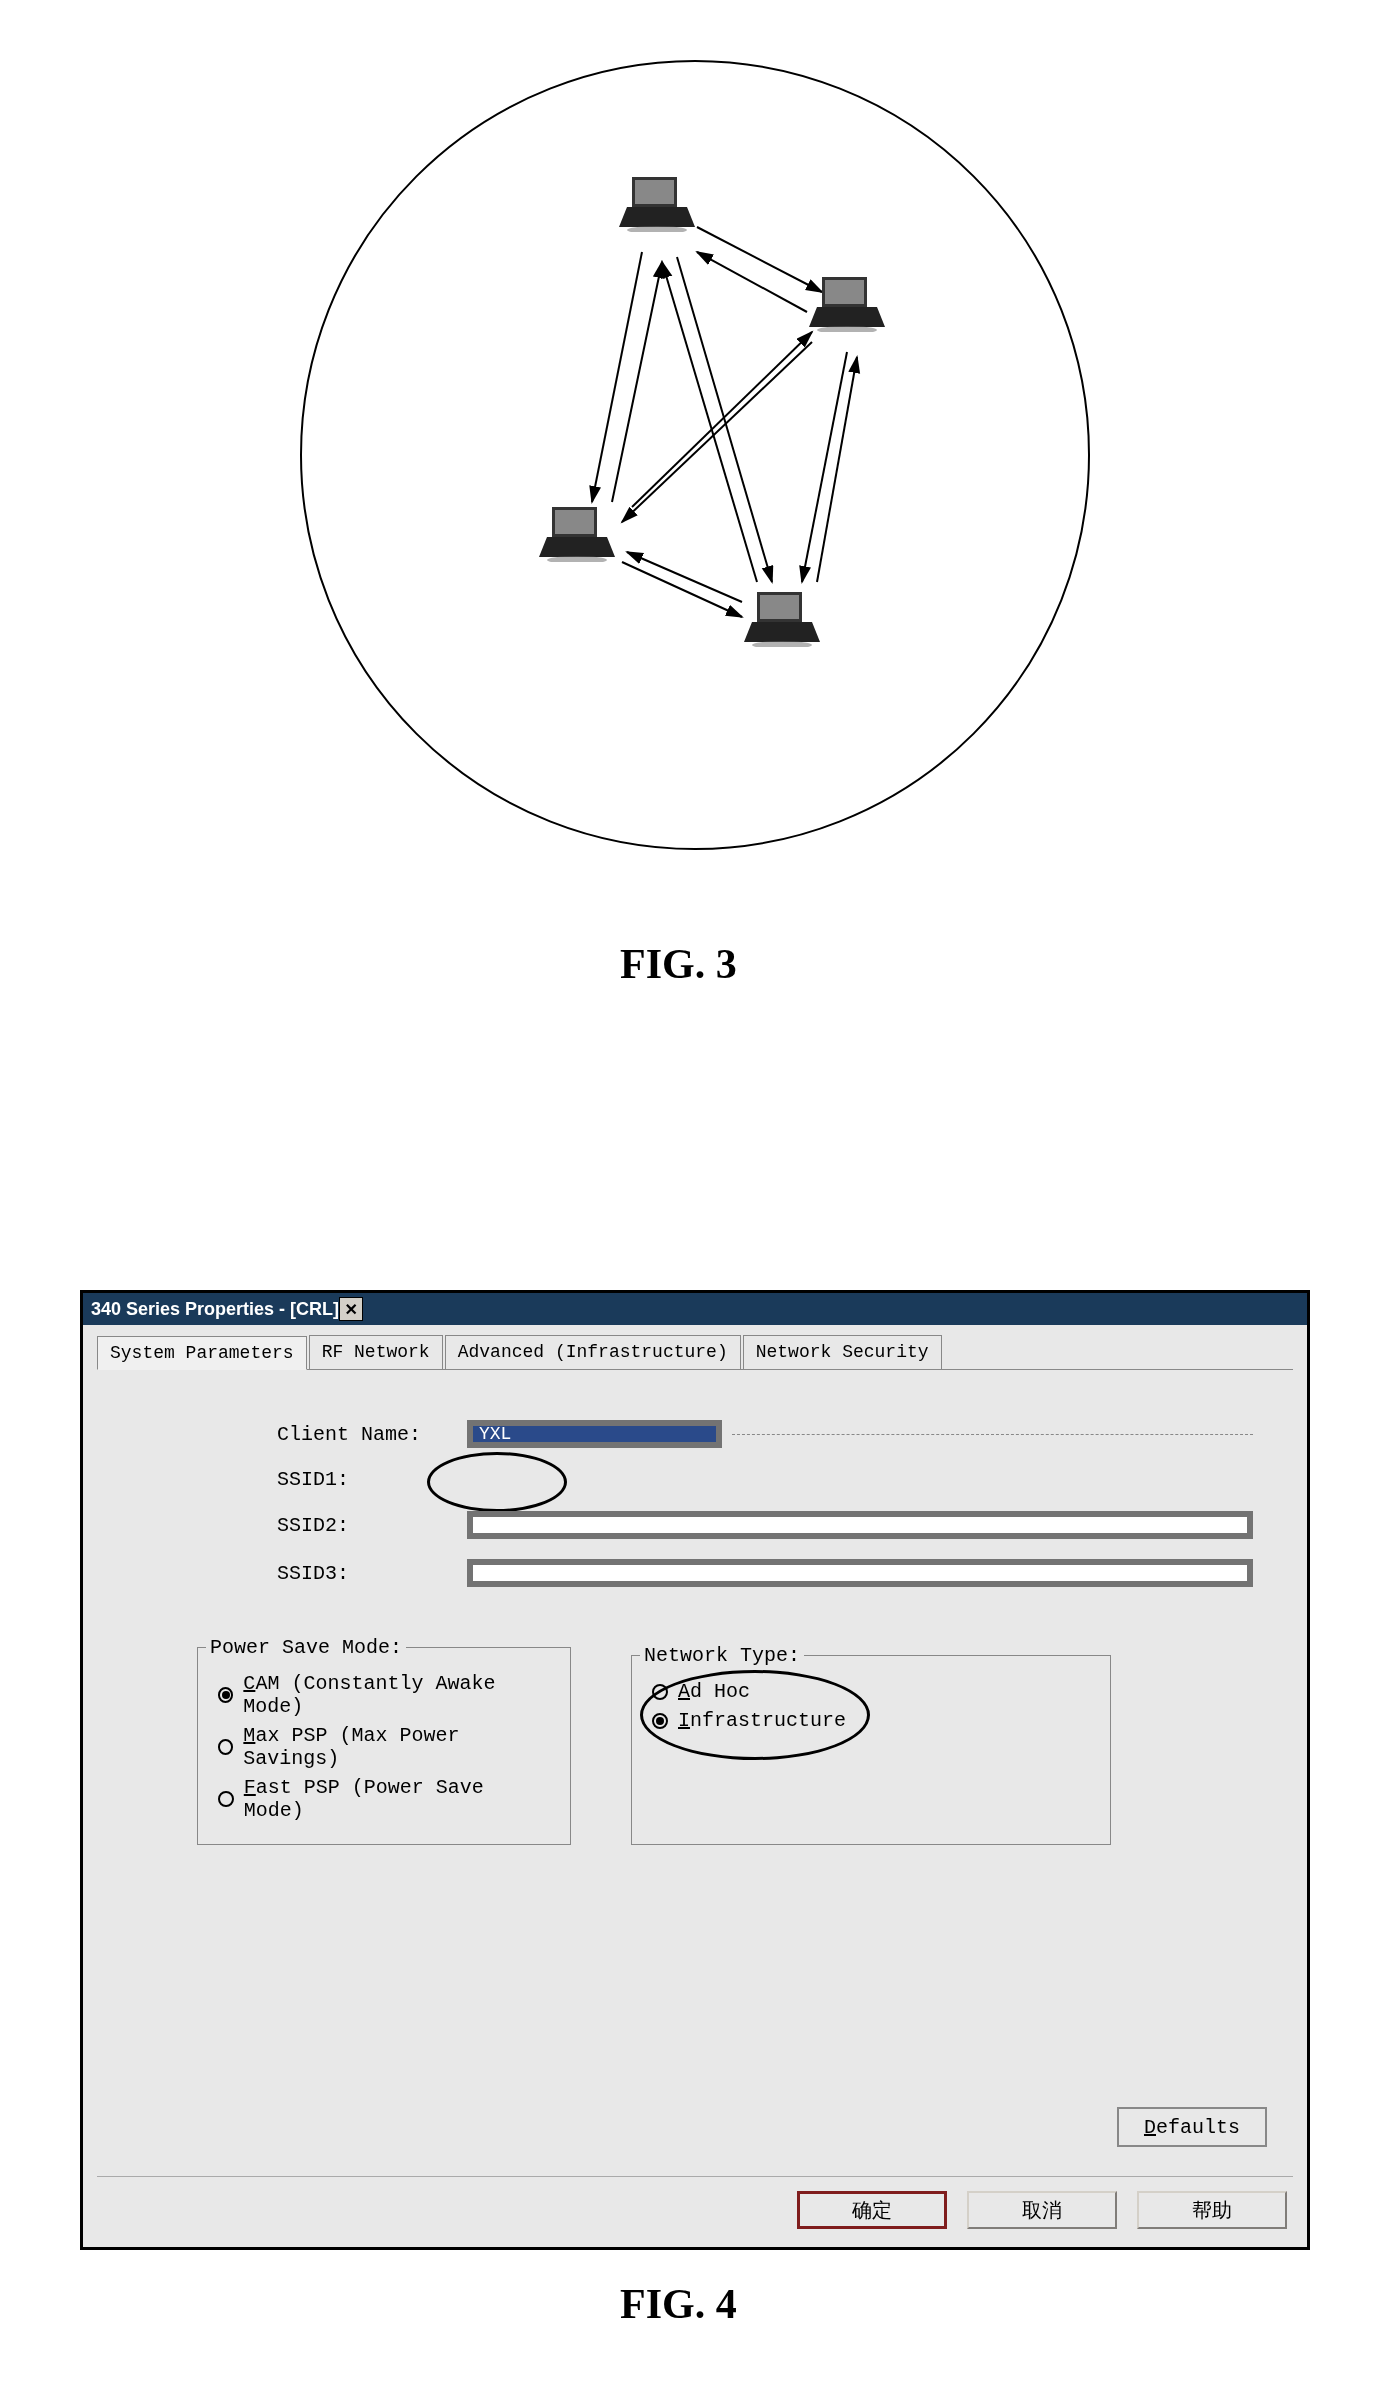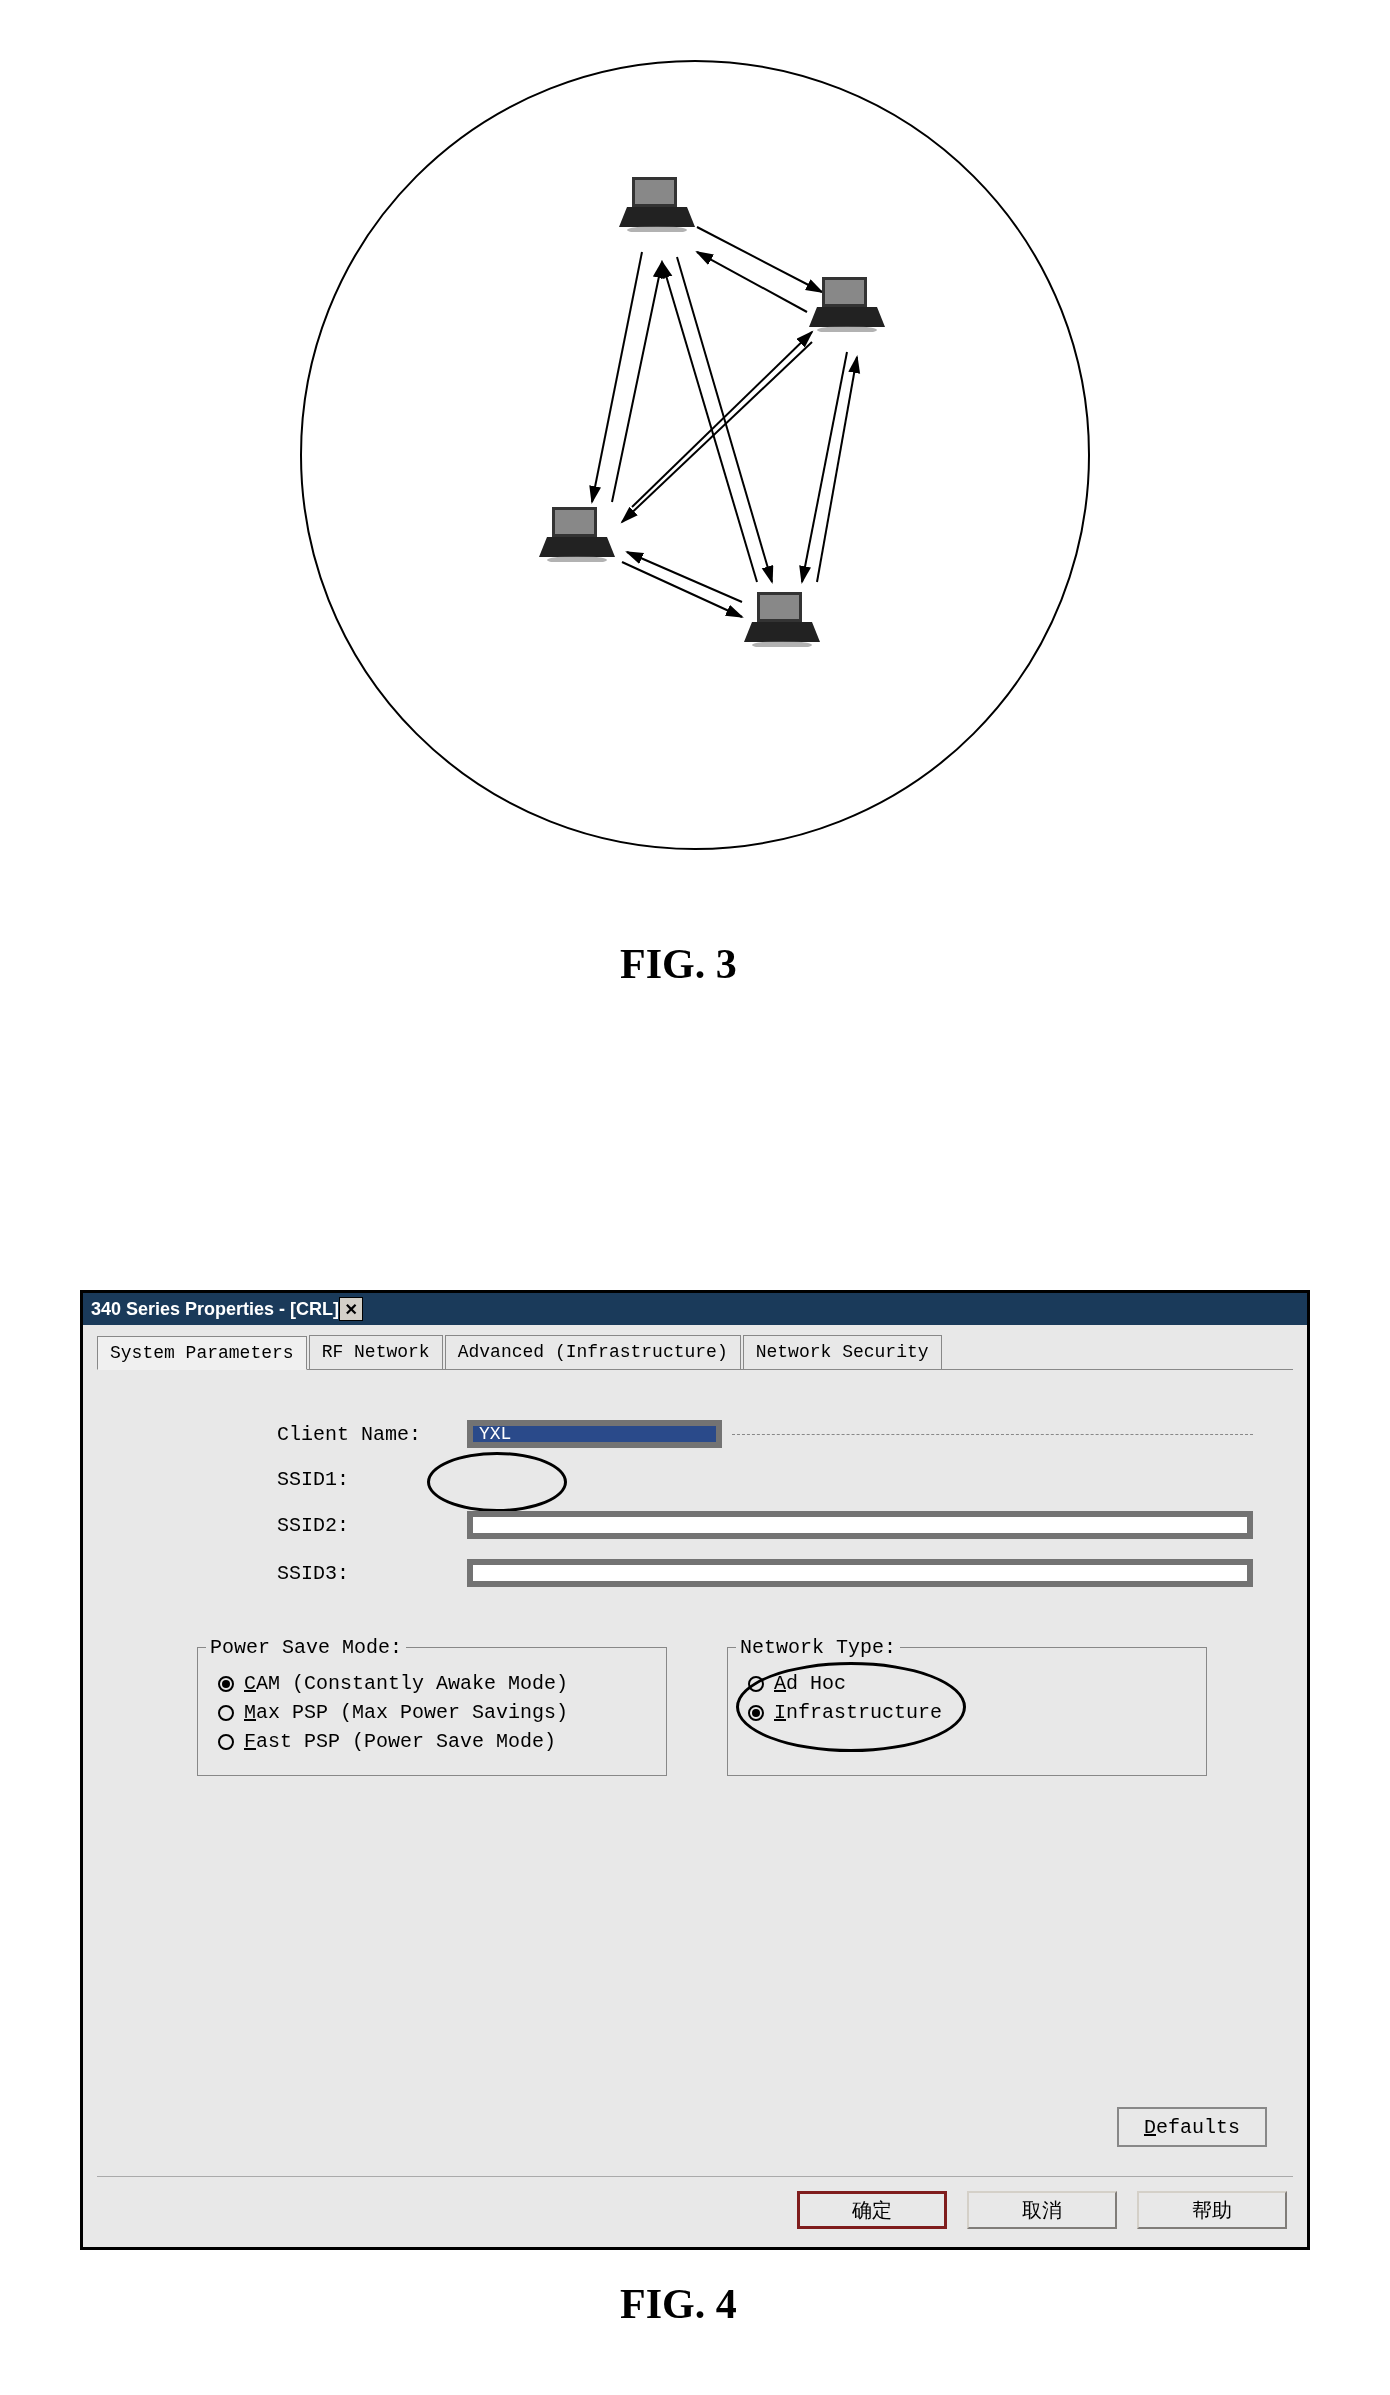--- a/index.html
+++ b/index.html
@@ -153,22 +153,22 @@
     display: flex;
     gap: 60px;
     padding: 10px 40px 10px 100px;
     margin-top: 20px;
   }
   .groupbox {
     border: 1px solid #888;
     padding: 18px 20px 16px 20px;
     position: relative;
   }
-  .groupbox-psm { width: 470px; }
-  .groupbox-nt { width: 480px; position: relative; }
+  .groupbox-psm { width: 374px; }
+  .groupbox-nt { width: 480px; position: relative; margin-top: 8px; }
   .groupbox-title {
     position: absolute;
     top: -12px;
     left: 8px;
     background: #e8e8e8;
     padding: 0 4px;
     font-family: "Courier New", monospace;
     font-size: 20px;
   }
   .radio-row {

